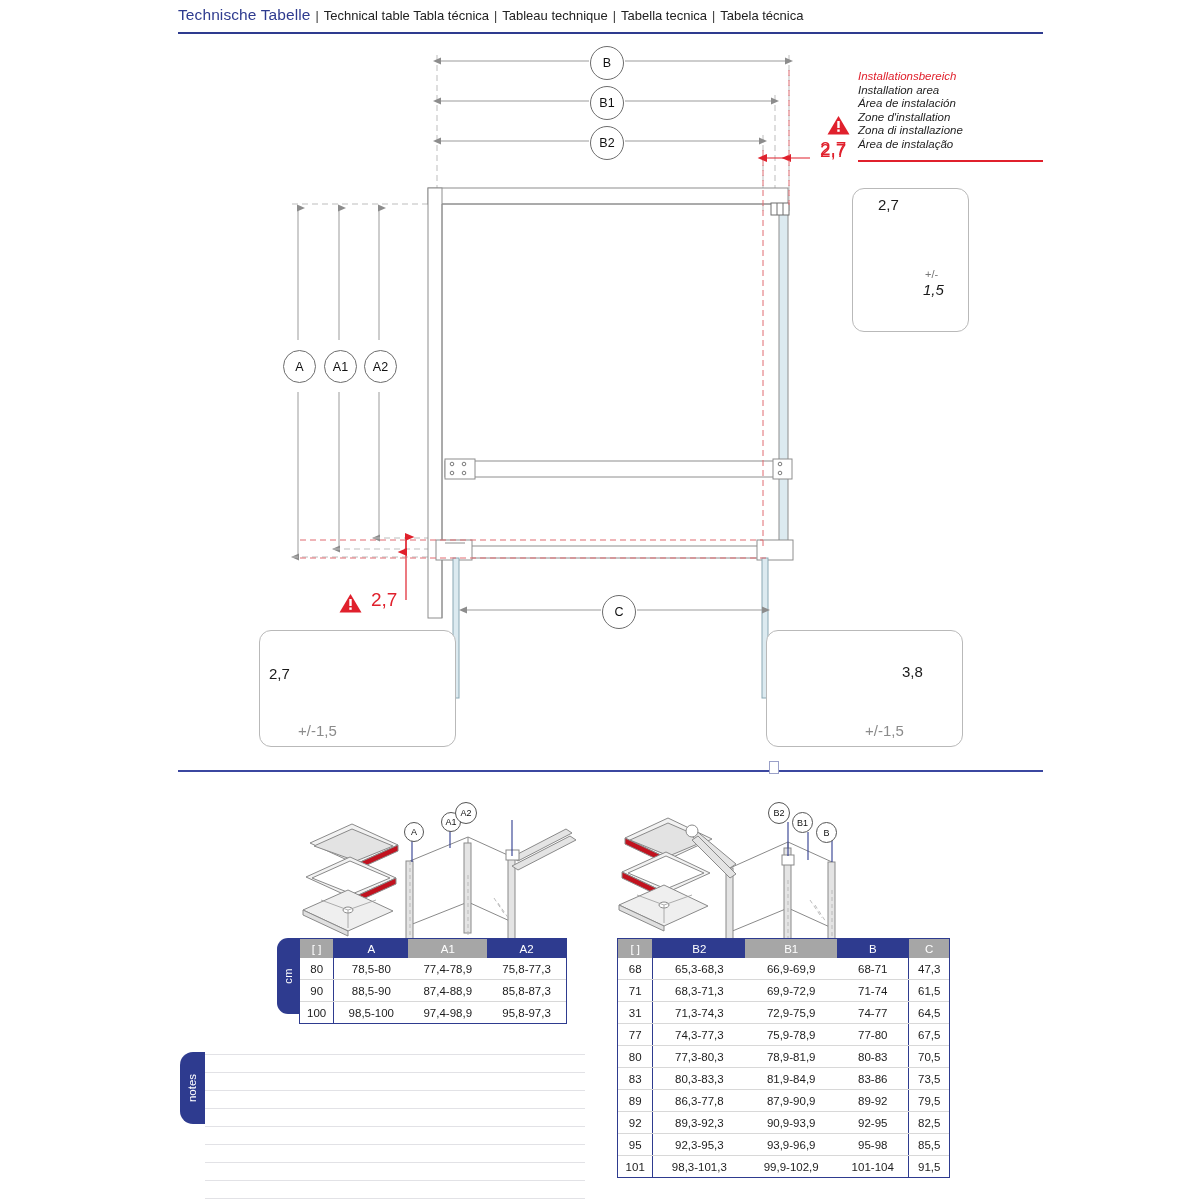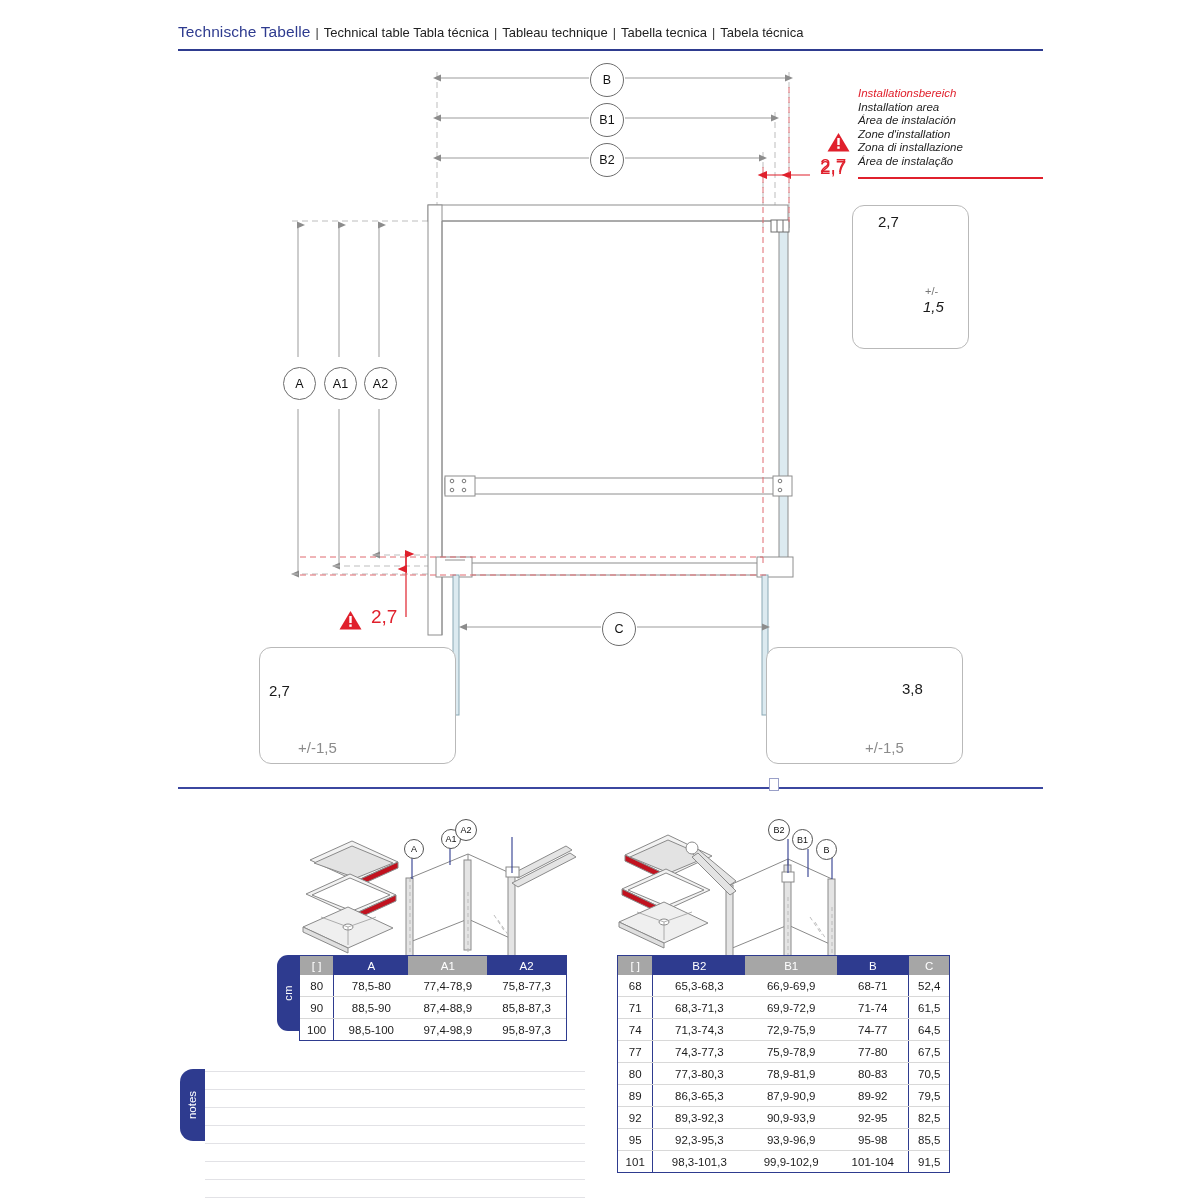--- a/index.html
+++ b/index.html
@@ -4,21 +4,21 @@
 <style>
   html,body{margin:0;padding:0;}
   body{
     width:1200px;height:1200px;
     background:#ffffff;
     font-family:"Liberation Sans", sans-serif;
     color:#1a1a1a;
     position:relative;
     overflow:hidden;
   }
-  .page{position:absolute;inset:0;margin-top:17px;}
+  .page{position:absolute;inset:0;}
 
   
   .header{position:absolute;left:178px;top:6px;width:865px;}
   .header-row{display:flex;align-items:baseline;white-space:nowrap;}
   .h-title{font-size:15.5px;color:#2e3b8f;letter-spacing:.1px;}
   .h-sep{font-size:12.5px;color:#333;margin:0 5px;}
   .h-sub{font-size:13px;color:#222;}
   .header-rule{position:absolute;left:178px;top:32px;width:865px;height:2px;background:#2e3b8f;}
 
   
@@ -497,53 +497,60 @@
           <th class="blue">B</th>
           <th class="grey vdiv">C</th>
         </tr>
       </thead>
       <tbody>
         <tr>
             <td>68</td>
             <td class="vdiv">65,3-68,3</td>
             <td>66,9-69,9</td>
             <td>68-71</td>
-            <td class="vdiv">52,4</td>
+            <td class="vdiv">47,3</td>
           </tr>
         <tr>
             <td>71</td>
             <td class="vdiv">68,3-71,3</td>
             <td>69,9-72,9</td>
             <td>71-74</td>
             <td class="vdiv">61,5</td>
           </tr>
         <tr>
-            <td>74</td>
+            <td>31</td>
             <td class="vdiv">71,3-74,3</td>
             <td>72,9-75,9</td>
             <td>74-77</td>
             <td class="vdiv">64,5</td>
           </tr>
         <tr>
             <td>77</td>
             <td class="vdiv">74,3-77,3</td>
             <td>75,9-78,9</td>
             <td>77-80</td>
             <td class="vdiv">67,5</td>
           </tr>
         <tr>
             <td>80</td>
             <td class="vdiv">77,3-80,3</td>
             <td>78,9-81,9</td>
             <td>80-83</td>
             <td class="vdiv">70,5</td>
           </tr>
         <tr>
+            <td>83</td>
+            <td class="vdiv">80,3-83,3</td>
+            <td>81,9-84,9</td>
+            <td>83-86</td>
+            <td class="vdiv">73,5</td>
+          </tr>
+        <tr>
             <td>89</td>
-            <td class="vdiv">86,3-65,3</td>
+            <td class="vdiv">86,3-77,8</td>
             <td>87,9-90,9</td>
             <td>89-92</td>
             <td class="vdiv">79,5</td>
           </tr>
         <tr>
             <td>92</td>
             <td class="vdiv">89,3-92,3</td>
             <td>90,9-93,9</td>
             <td>92-95</td>
             <td class="vdiv">82,5</td>

